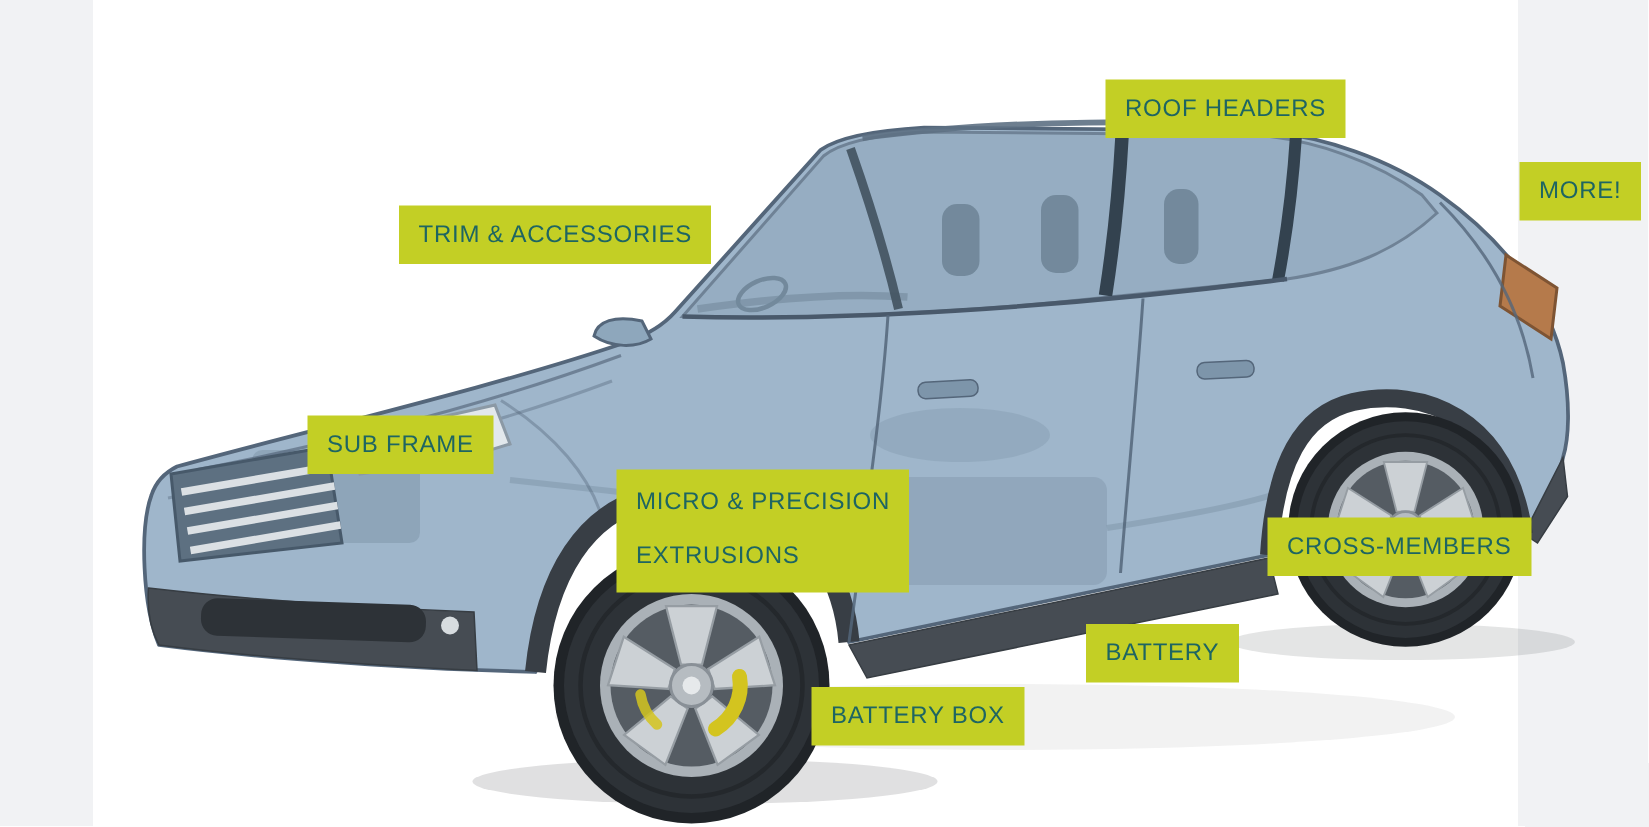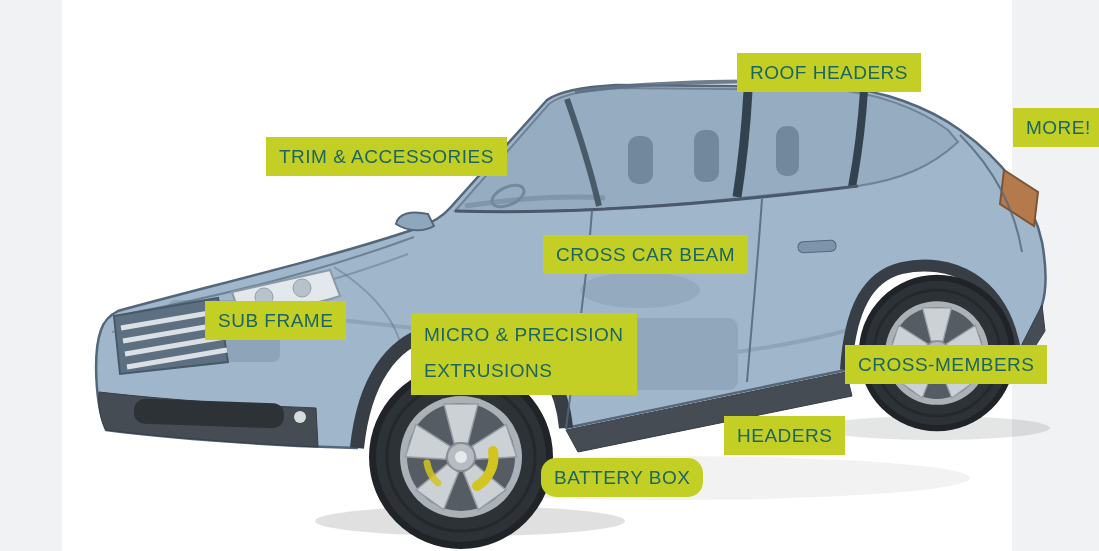--- a/index.html
+++ b/index.html
@@ -16,21 +16,21 @@
     background: var(--gutter, #f1f2f4);
   }
   .gutter.left  { left: 0;  width: 62px; }
   .gutter.right { right: 0; width: 87px; }
   svg.car { position: absolute; left: 0; top: 0; z-index: 1; }
   .labels-layer { position: absolute; inset: 0; z-index: 2; }
   .part-label {
     position: absolute;
     background: var(--label-bg, #c3cf25);
     color: var(--label-color, #1e6562);
-    font-size: 19px;
+    font-size: 16px;
     line-height: 19px;
     font-weight: 500;
     letter-spacing: 0.5px;
     padding: 10px 13px;
     white-space: pre-line;
     cursor: pointer;
   }
   .part-label.multiline {
     line-height: 36px;
     padding: 4px 13px 6px;
@@ -147,21 +147,20 @@
     </g>
     <g>
       <use href="#alloy-wheel" transform="translate(937,353) scale(0.85)"></use>
     </g>
   </svg>
 
   <div class="labels-layer">
       <div class="part-label" style="left: 737px; top: 53px;">ROOF HEADERS</div>
       <div class="part-label" style="left: 1013px; top: 108px;">MORE!</div>
       <div class="part-label" style="left: 233px; top: 137px; margin-left: 33px;">TRIM &amp; ACCESSORIES</div>
-      <div class="part-label" style="left: 543px; top: 235px;">CROSS CAR BEAM</div>
-      <div class="part-label" style="left: 205px; top: 277px; margin-top: 24px;">SUB FRAME</div>
+      <div class="part-label" style="left: 205px; top: 277px;">SUB FRAME</div>
       <div class="part-label multiline" style="left: 411px; top: 313px;">MICRO &amp; PRECISION
 EXTRUSIONS</div>
       <div class="part-label" style="left: 845px; top: 345px;">CROSS-MEMBERS</div>
-      <div class="part-label" style="left: 724px; top: 416px;">HEADERS</div>
-      <div class="part-label" style="left: 541px; top: 458px; border-radius: 15px;">BATTERY BOX</div>
+      <div class="part-label" style="left: 724px; top: 416px;">BATTERY</div>
+      <div class="part-label" style="left: 541px; top: 458px;">BATTERY BOX</div>
     </div>
 </div>
 
 </body></html>

